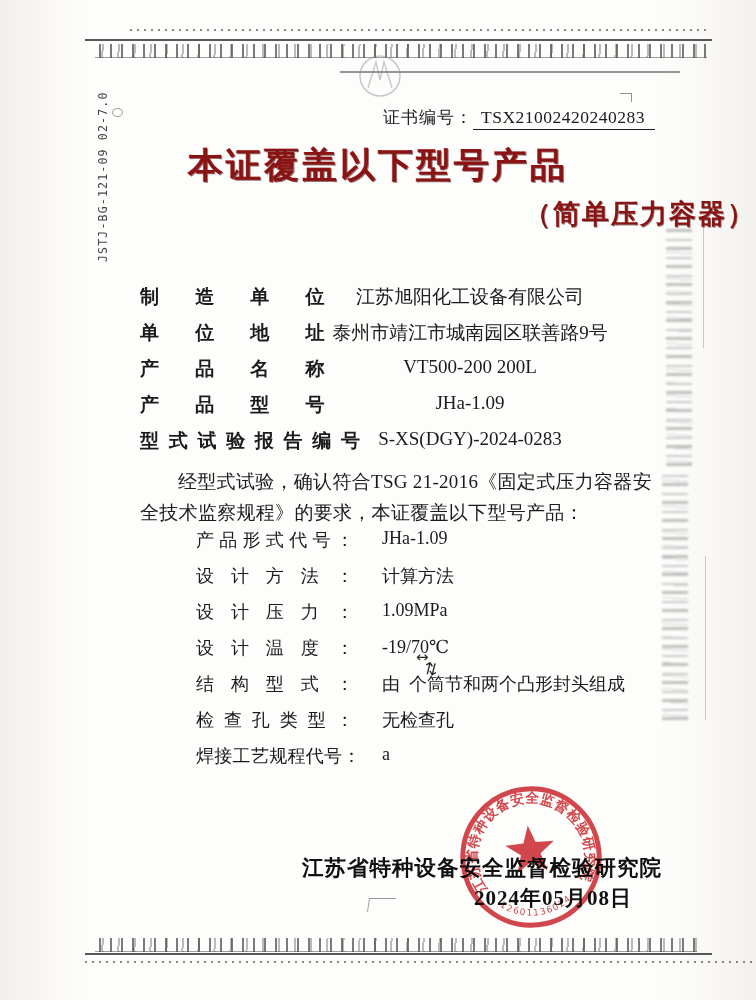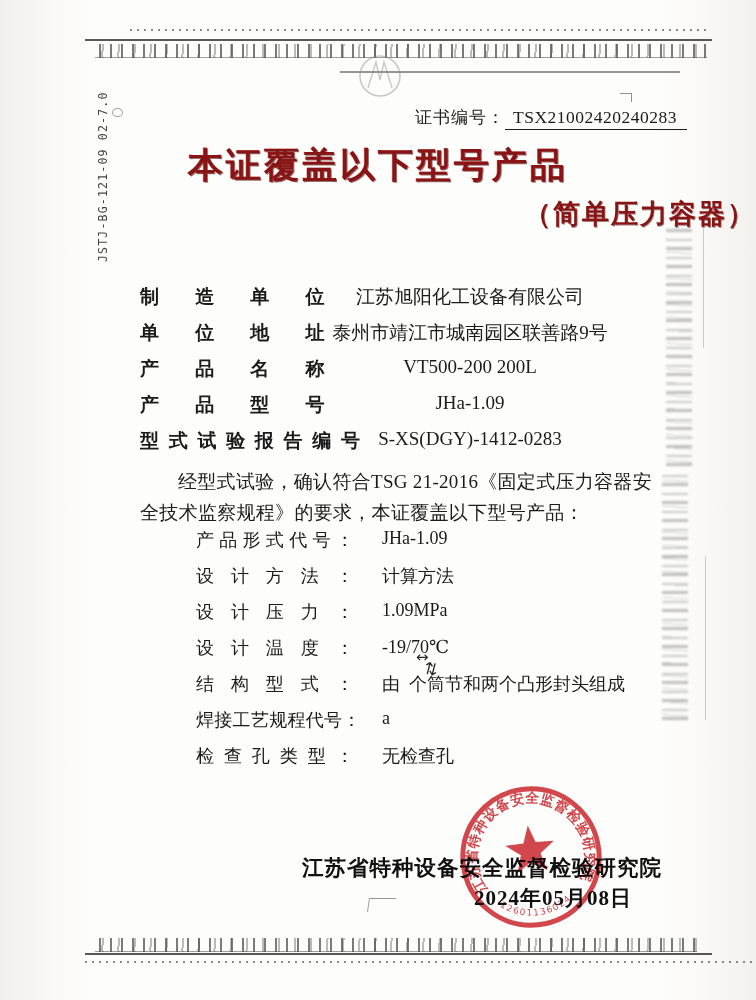--- a/index.html
+++ b/index.html
@@ -40,21 +40,21 @@
 
   
   .form-code{
     position:absolute;left:96px;top:262px;
     transform:rotate(-90deg);transform-origin:0 0;
     font-family:"DejaVu Sans Mono","Liberation Mono",monospace;
     font-size:11.5px;letter-spacing:1.2px;color:#222;opacity:.85;white-space:nowrap;
   }
 
   
-  .certno-row{position:absolute;left:383px;top:106px;font-size:17px;display:flex;align-items:baseline;margin-left:32px;}
+  .certno-row{position:absolute;left:383px;top:106px;font-size:17px;display:flex;align-items:baseline;}
   .certno-label{letter-spacing:1px;}
   .certno-value{font-size:17.5px;border-bottom:1.6px solid #1d1d1d;padding:0 10px 1px 8px;min-width:150px;letter-spacing:.5px;}
   .doc-title{
     position:absolute;left:0;top:142px;width:100%;text-align:center;
     font-size:35px;font-weight:bold;letter-spacing:3px;color:#8a1414;
     text-shadow:1px 1px 0 rgba(60,5,5,.55), -0.5px 0 0 rgba(200,30,30,.5);
   }
   .doc-subtitle{
     position:absolute;left:0;top:196px;width:100%;text-align:right;
     font-size:27px;font-weight:bold;letter-spacing:2px;color:#8a1414;
@@ -141,21 +141,21 @@
     <div class="frow">
       <span class="flabel">产品名称</span>
       <span class="fvalue pre">VT500-200 200L</span>
     </div>
     <div class="frow">
       <span class="flabel">产品型号</span>
       <span class="fvalue pre">JHa-1.09</span>
     </div>
     <div class="frow">
       <span class="flabel wide">型式试验报告编号</span>
-      <span class="fvalue pre">S-XS(DGY)-1412-0283</span>
+      <span class="fvalue pre">S-XS(DGY)-2024-0283</span>
     </div>
   </div>
 
   <div class="statement">经型式试验，确认符合TSG 21-2016《固定式压力容器安全技术监察规程》的要求，本证覆盖以下型号产品：</div>
 
   <div class="specs">
     <div class="srow">
       <span class="slabel">产品形式代号：</span>
       <span class="svalue">JHa-1.09</span>
     </div>
@@ -169,26 +169,26 @@
     </div>
     <div class="srow">
       <span class="slabel">设计温度：</span>
       <span class="svalue">-19/70℃</span>
     </div>
     <div class="srow">
       <span class="slabel">结构型式：</span>
       <span class="svalue">由  个筒节和两个凸形封头组成</span>
     </div>
     <div class="srow">
+      <span class="slabel">检查孔类型：</span>
+      <span class="svalue">无检查孔</span>
+    </div>
+    <div class="srow">
       <span class="slabel">焊接工艺规程代号：</span>
       <span class="svalue">a</span>
-    </div>
-    <div class="srow">
-      <span class="slabel">检查孔类型：</span>
-      <span class="svalue">无检查孔</span>
     </div>
   </div>
 
   <div class="cursor-art">
     <span class="h">↔</span>
     <span class="v">⇅</span>
   </div>
 
   <div class="issuer">江苏省特种设备安全监督检验研究院</div>
   <div class="issue-date">2024年05月08日</div>

